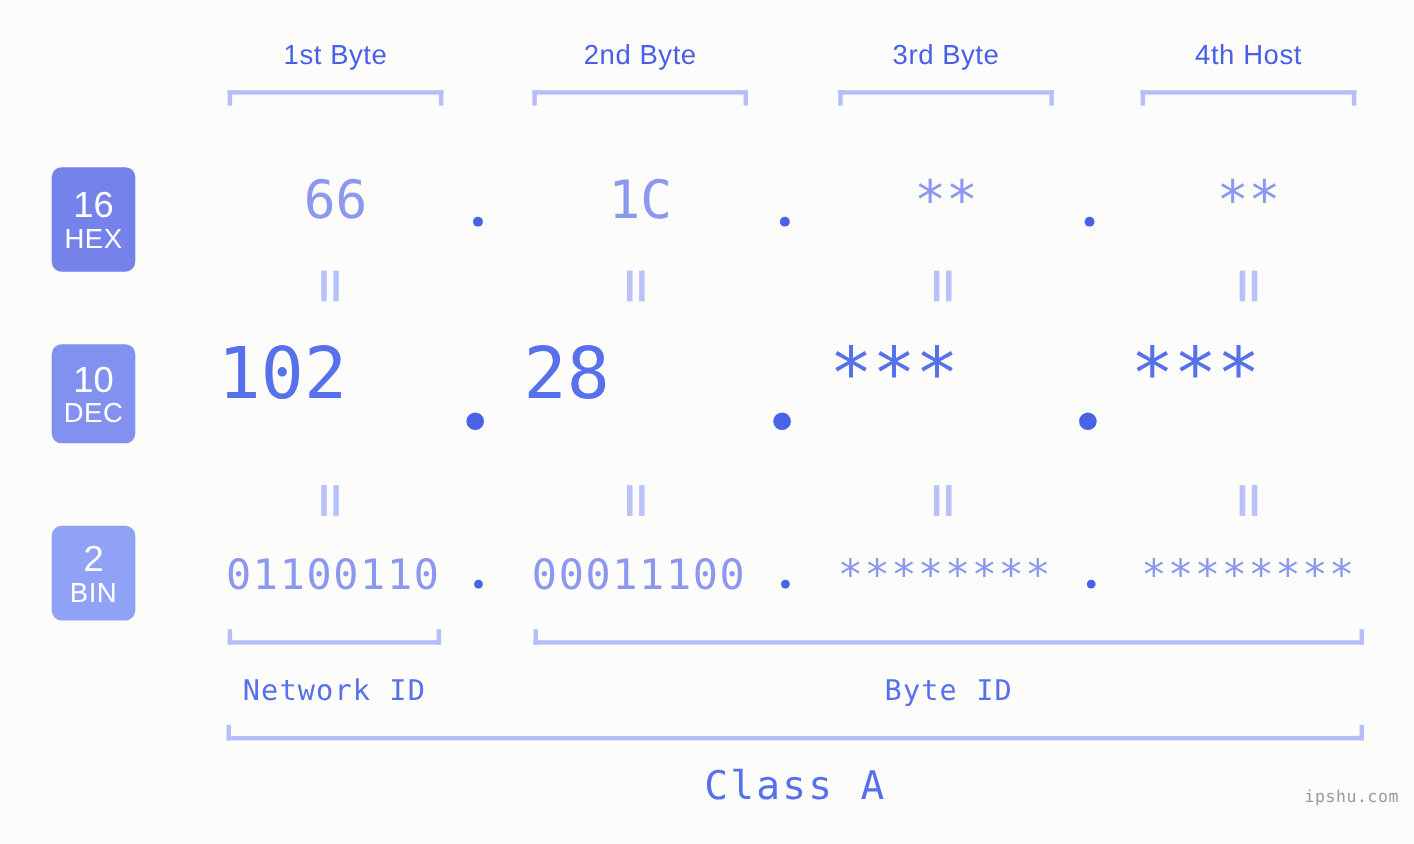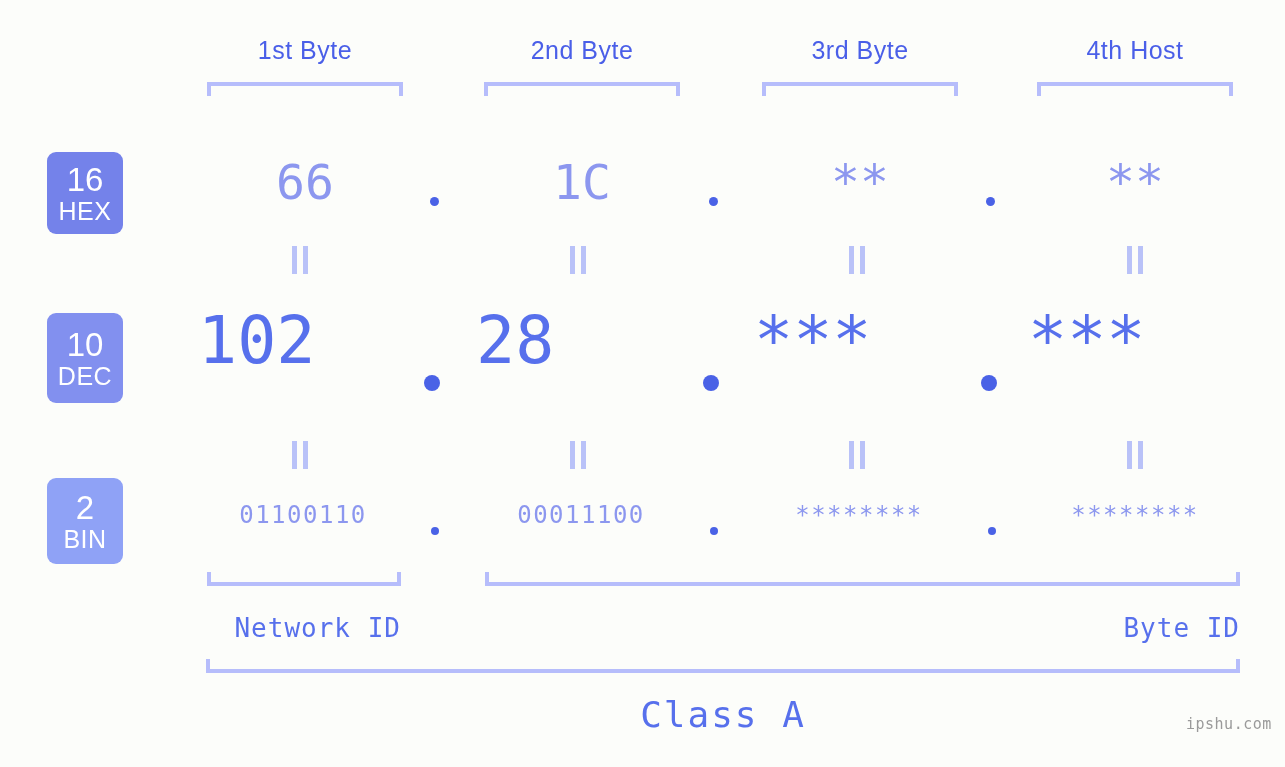--- a/index.html
+++ b/index.html
@@ -77,21 +77,21 @@
   .decval{
     font-family:"DejaVu Sans Mono","Liberation Mono",monospace;
     font-size:65px;
     color:#5770ec;
     text-align:left;
     white-space:nowrap;
     line-height:1;
   }
   .binval{
     font-family:"DejaVu Sans Mono","Liberation Mono",monospace;
-    font-size:24px;
+    font-size:38px;
     color:#8c97ef;
     text-align:center;
     white-space:nowrap;
     line-height:1;
     letter-spacing:1.5px;
   }
 
   
   .dot{
     border-radius:50%;
@@ -106,21 +106,21 @@
     width:16px;height:28px;
     display:flex;justify-content:space-between;
   }
   .eqmark i{display:block;width:5px;height:28px;background:#b9c2f8;}
 
   
   .idlabel{
     font-family:"DejaVu Sans Mono","Liberation Mono",monospace;
     font-size:26px;
     color:#5770ec;
-    text-align:right;
+    text-align:center;
     white-space:nowrap;
     letter-spacing:1px;
   }
   .classlabel{
     font-family:"DejaVu Sans Mono","Liberation Mono",monospace;
     font-size:36px;
     color:#5770ec;
     text-align:center;
     white-space:nowrap;
     letter-spacing:2px;
@@ -141,21 +141,21 @@
   <div class="abs byte-label" style="left:207px;top:36px;width:196px;">1st Byte</div>
   <div class="abs byte-label" style="left:484px;top:36px;width:196px;">2nd Byte</div>
   <div class="abs byte-label" style="left:762px;top:36px;width:196px;">3rd Byte</div>
   <div class="abs byte-label" style="left:1037px;top:36px;width:196px;">4th Host</div>
 
   <div class="abs bracket-down" style="left:207px;top:82px;width:196px;"></div>
   <div class="abs bracket-down" style="left:484px;top:82px;width:196px;"></div>
   <div class="abs bracket-down" style="left:762px;top:82px;width:196px;"></div>
   <div class="abs bracket-down" style="left:1037px;top:82px;width:196px;"></div>
 
-  <div class="abs badge" style="left:47px;top:152px;width:76px;height:82px;background:#7482ea;">
+  <div class="abs badge" style="left:47px;top:152px;width:76px;height:95px;background:#7482ea;">
     <span class="num">16</span>
     <span class="nm">HEX</span>
   </div>
 
   <div class="abs hexval" style="left:207px;top:158px;width:196px;">66</div>
   <div class="abs dot dot-hex" style="left:430px;top:197px;"></div>
   <div class="abs hexval" style="left:484px;top:158px;width:196px;">1C</div>
   <div class="abs dot dot-hex" style="left:709px;top:197px;"></div>
   <div class="abs hexval" style="left:762px;top:158px;width:196px;">**</div>
   <div class="abs dot dot-hex" style="left:986px;top:197px;"></div>

